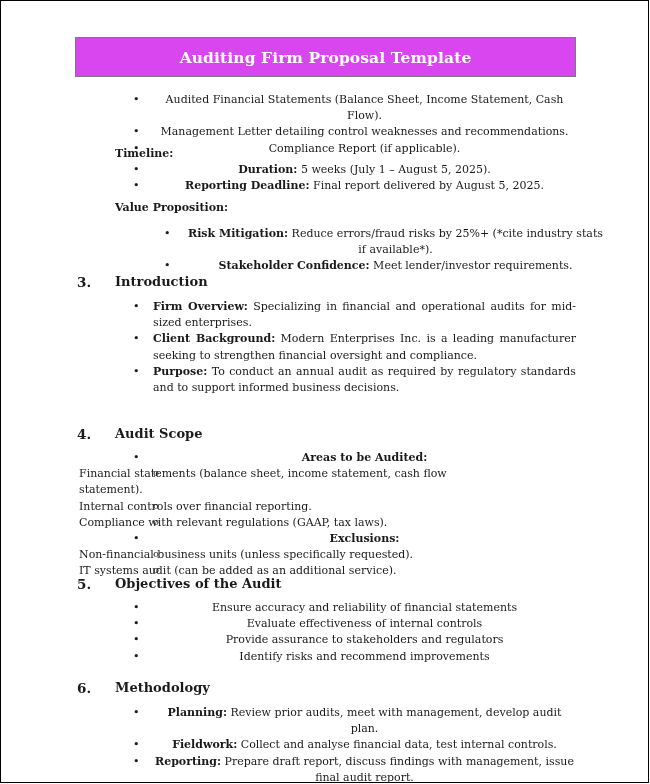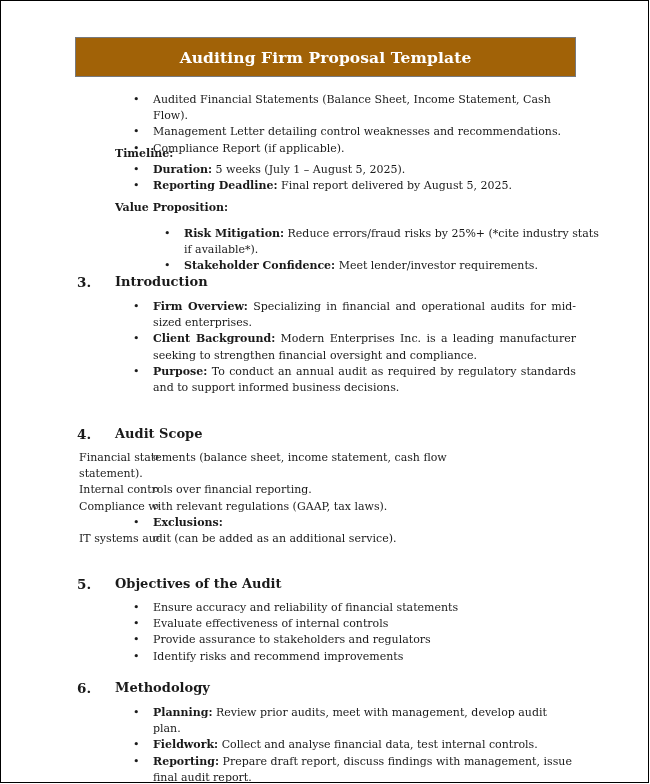--- a/index.html
+++ b/index.html
@@ -8,33 +8,33 @@
     font-family: "DejaVu Serif", "Liberation Serif", serif;
     color: #1a1a1a;
   }
   .page {
     position: absolute; left: 0; top: 0; width: 647px; height: 781px;
     border: 1.5px solid #000; border-top: 1.5px solid #000;
     box-sizing: content-box;
   }
   .banner {
     position: absolute; left: 75px; top: 37px; width: 499px; height: 38px;
-    background: #a16207; border: 1px solid #76797e;
+    background: #d946ef; border: 1px solid #76797e;
     display: flex; align-items: center; justify-content: center;
   }
   .banner-title {
     color: #ffffff; font-weight: bold; font-size: 15.5px; letter-spacing: 0.1px;
   }
   .content {
     position: absolute; left: 0; top: 0; width: 650px;
     font-size: 11px; line-height: 16.2px;
   }
   .blk { position: absolute; left: 0; width: 650px; }
   ul { list-style: none; margin: 0; padding: 0; }
-  .b1 { position: relative; padding-left: 153px; width: 423px; }
+  .b1 { position: relative; padding-left: 153px; width: 423px; text-align: center; }
   .b1::before {
     content: "\2022"; position: absolute; left: 133px; top: 0; font-size: 11px;
   }
   .b2 { position: relative; padding-left: 79px; width: 404px; }
   .b2::before {
     content: "o"; position: absolute; left: 153px; top: -1px; font-size: 10px;
   }
   .just { text-align: justify; text-align-last: left; }
   .label { position: absolute; left: 115px; font-weight: bold; font-size: 11px; }
   .sec-num { position: absolute; left: 77px; font-weight: bold; font-size: 13.5px; }
@@ -74,24 +74,26 @@
   <div class="sec-title" style="top:274px;">Introduction</div>
   <ul class="blk" style="top:299px;">
     <li class="b1 just"><b>Firm Overview:</b><span> Specializing in financial and operational audits for mid-sized enterprises.</span></li>
     <li class="b1 just"><b>Client Background:</b><span> Modern Enterprises Inc. is a leading manufacturer seeking to strengthen financial oversight and compliance.</span></li>
     <li class="b1 just"><b>Purpose:</b><span> To conduct an annual audit as required by regulatory standards and to support informed business decisions.</span></li>
   </ul>
 
   <div class="sec-num" style="top:426px;">4.</div>
   <div class="sec-title" style="top:426px;">Audit Scope</div>
   <ul class="blk" style="top:450px;">
+    <li class="b1"><b>Areas to be Audited:</b></li>
     <li class="b2">Financial statements (balance sheet, income statement, cash flow statement).</li>
     <li class="b2">Internal controls over financial reporting.</li>
     <li class="b2">Compliance with relevant regulations (GAAP, tax laws).</li>
     <li class="b1"><b>Exclusions:</b></li>
+    <li class="b2">Non-financial business units (unless specifically requested).</li>
     <li class="b2">IT systems audit (can be added as an additional service).</li>
   </ul>
 
   <div class="sec-num" style="top:576px;">5.</div>
   <div class="sec-title" style="top:576px;">Objectives of the Audit</div>
   <ul class="blk" style="top:600px;">
     <li class="b1">Ensure accuracy and reliability of financial statements</li>
     <li class="b1">Evaluate effectiveness of internal controls</li>
     <li class="b1">Provide assurance to stakeholders and regulators</li>
     <li class="b1">Identify risks and recommend improvements</li>

